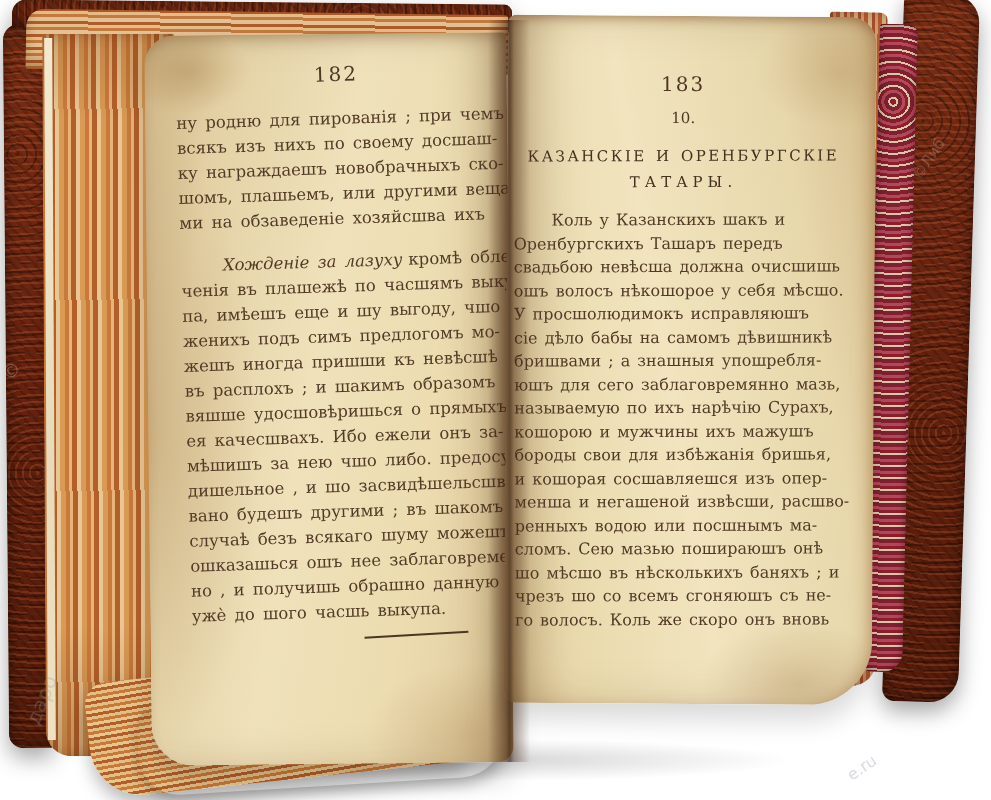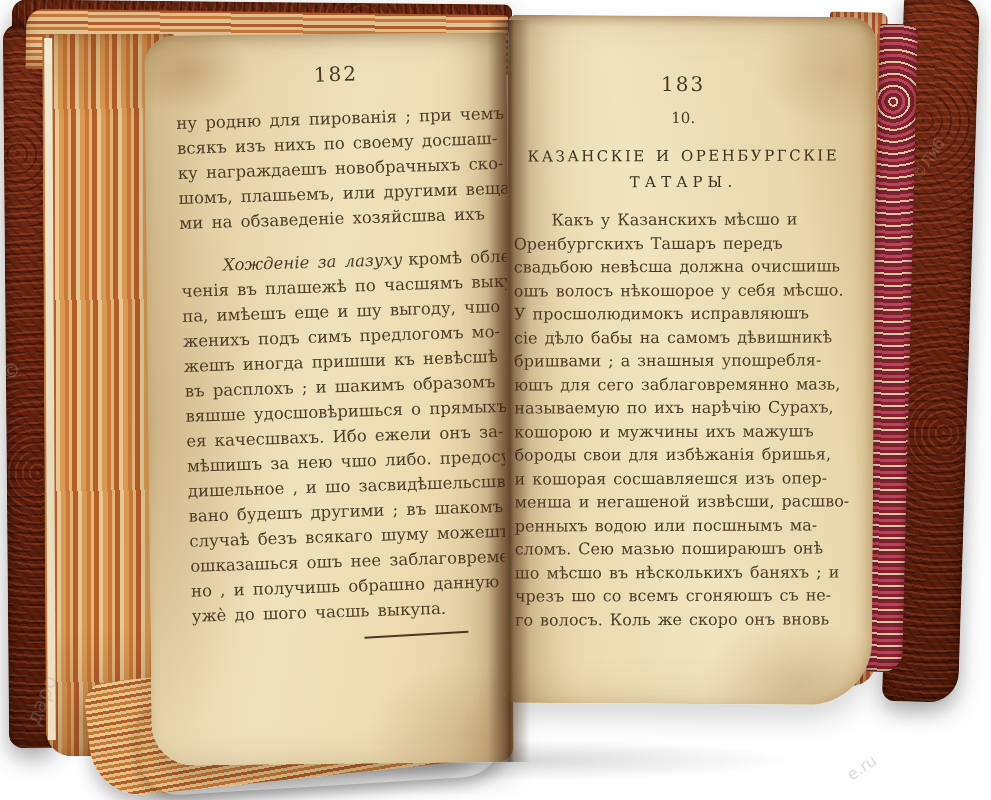--- a/index.html
+++ b/index.html
@@ -159,21 +159,21 @@
     </div>
   </div>
 
   <div class="page page-right">
     <div class="text-right">
       <div class="pn">183</div>
       <div class="secno">10.</div>
       <div class="h1">КАЗАНСКІЕ И ОРЕНБУРГСКІЕ</div>
       <div class="h2">ТАТАРЫ.</div>
       <div class="rbody">
-        <div class="line ind">Какъ у Казанскихъ мѣсшо и</div>
+        <div class="line ind">Коль у Казанскихъ шакъ и</div>
         <div class="line">Оренбургскихъ Ташаръ передъ</div>
         <div class="line">свадьбою невѣсша должна очисшишь</div>
         <div class="line">ошъ волосъ нѣкошорое у себя мѣсшо.</div>
         <div class="line">У просшолюдимокъ исправляюшъ</div>
         <div class="line">сіе дѣло бабы на самомъ дѣвишникѣ</div>
         <div class="line">бришвами ; а знашныя упошребля-</div>
         <div class="line">юшъ для сего заблаговремянно мазь,</div>
         <div class="line">называемую по ихъ нарѣчію Сурахъ,</div>
         <div class="line">кошорою и мужчины ихъ мажушъ</div>
         <div class="line">бороды свои для избѣжанія бришья,</div>

